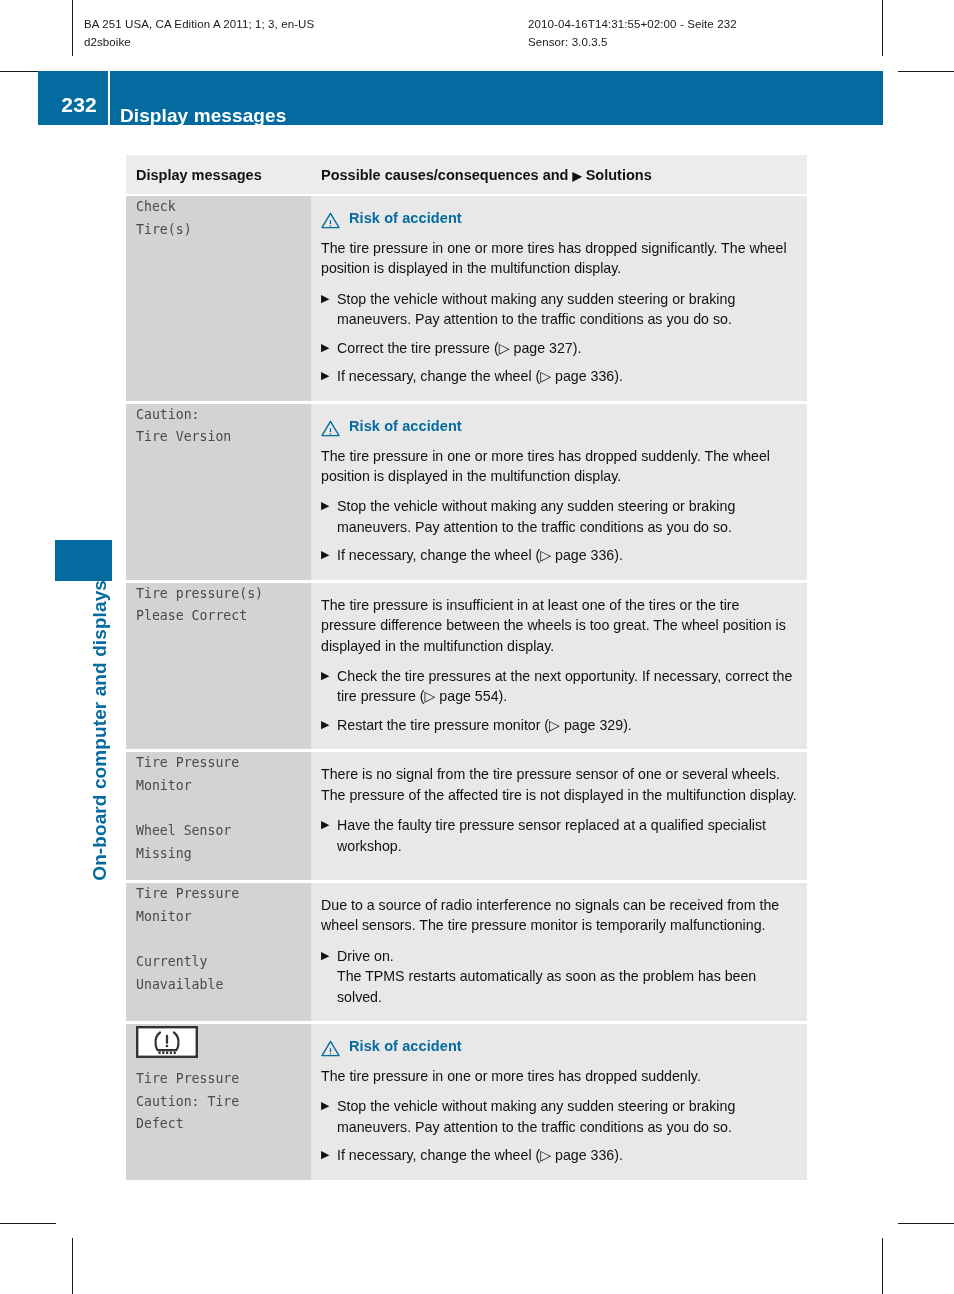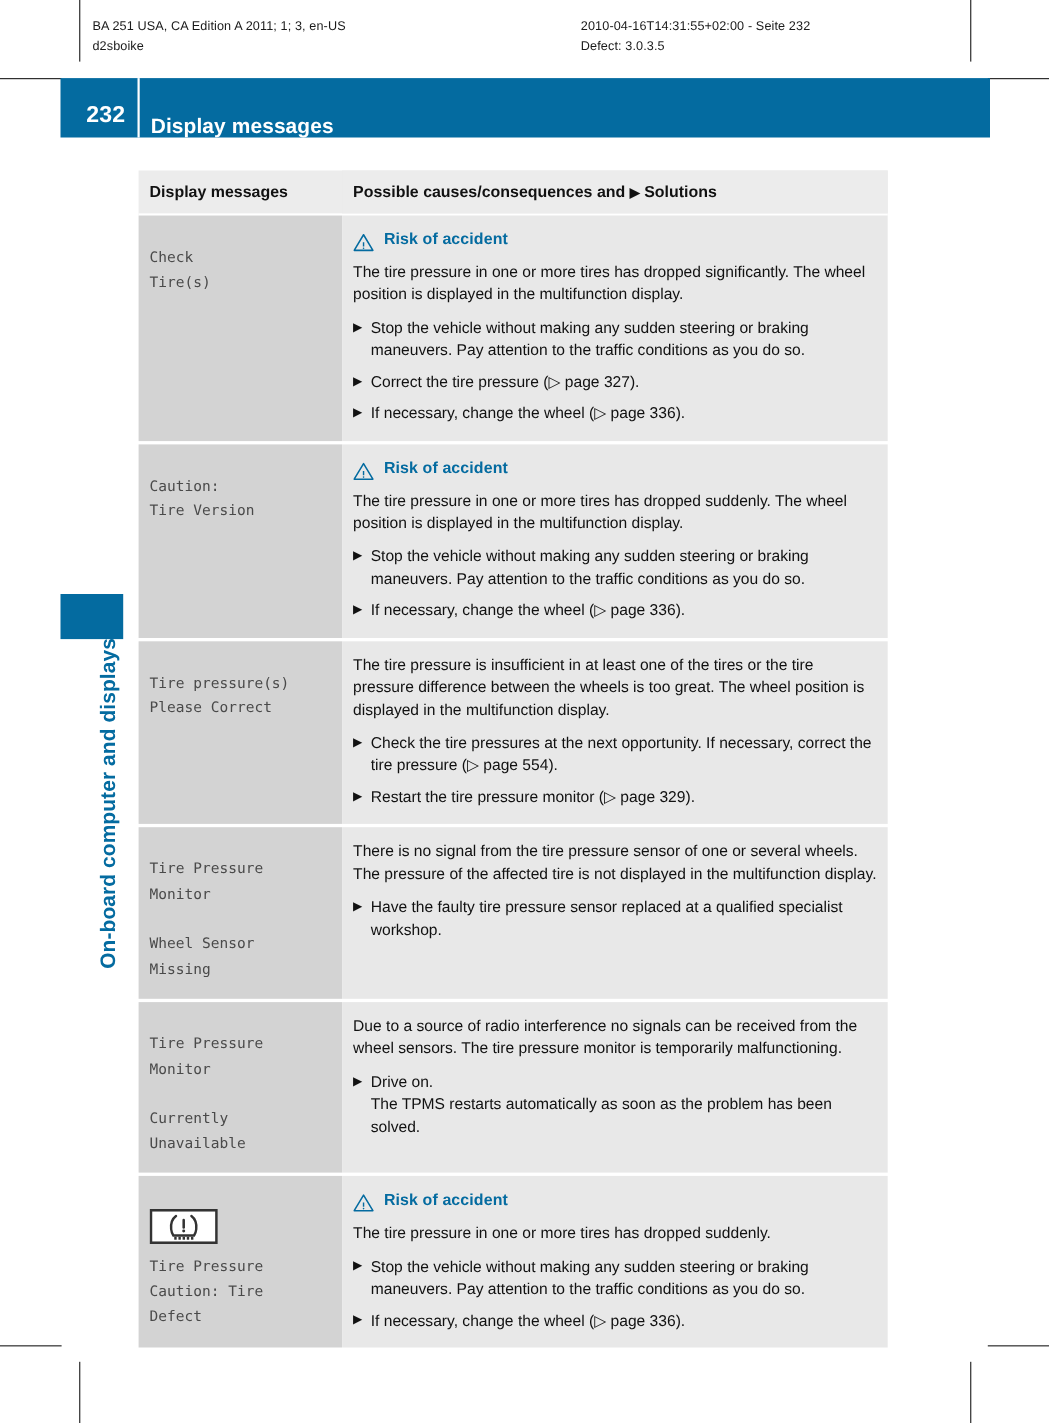--- a/index.html
+++ b/index.html
@@ -42,21 +42,21 @@
     line-height: 1.55;
     letter-spacing: 0.1px;
     white-space: pre;
   }
   .meta-left  { left: 84px; }
   .meta-right { left: 528px; }
 
   
   .banner {
     position: absolute;
-    left: 55px;
+    left: 38px;
     top: 71px;
     width: 845px;
     height: 54px;
     background: #046ba0;
   }
   .banner-pageno {
     position: absolute;
     left: 0;
     top: 0;
     width: 68px;
@@ -153,21 +153,21 @@
   .trow {
     display: flex;
     border-bottom: 3px solid #ffffff;
   }
   .trow:last-child { border-bottom: none; }
 
   .cell-msg {
     width: 185px;
     box-sizing: border-box;
     background: #d3d3d3;
-    padding: 28px 10px 14px 10px;
+    padding: 0 10px 14px 10px;
     font-family: "DejaVu Sans Mono", "Liberation Mono", monospace;
     font-size: 13.2px;
     color: #4a4a4a;
     line-height: 1.72;
     white-space: pre-line;
   }
   .cell-body {
     width: 496px;
     box-sizing: border-box;
     background: #e8e8e8;
@@ -228,21 +228,21 @@
 <div class="crop h crop-tr-h"></div>
 <div class="crop v crop-bl-v"></div>
 <div class="crop h crop-bl-h"></div>
 <div class="crop v crop-br-v"></div>
 <div class="crop h crop-br-h"></div>
 
 <div class="meta meta-left"><span>BA 251 USA, CA Edition A 2011; 1; 3, en-US</span>
 <span>d2sboike</span></div>
 
 <div class="meta meta-right"><span>2010-04-16T14:31:55+02:00 - Seite 232</span>
-<span>Defect: 3.0.3.5</span></div>
+<span>Sensor: 3.0.3.5</span></div>
 
 <div class="banner">
   <div class="banner-pageno">232</div>
   <div class="banner-rule"></div>
   <div class="banner-title">Display messages</div>
 </div>
 
 <div class="rail">
   <div class="rail-label">On-board computer and displays</div>
 </div>

